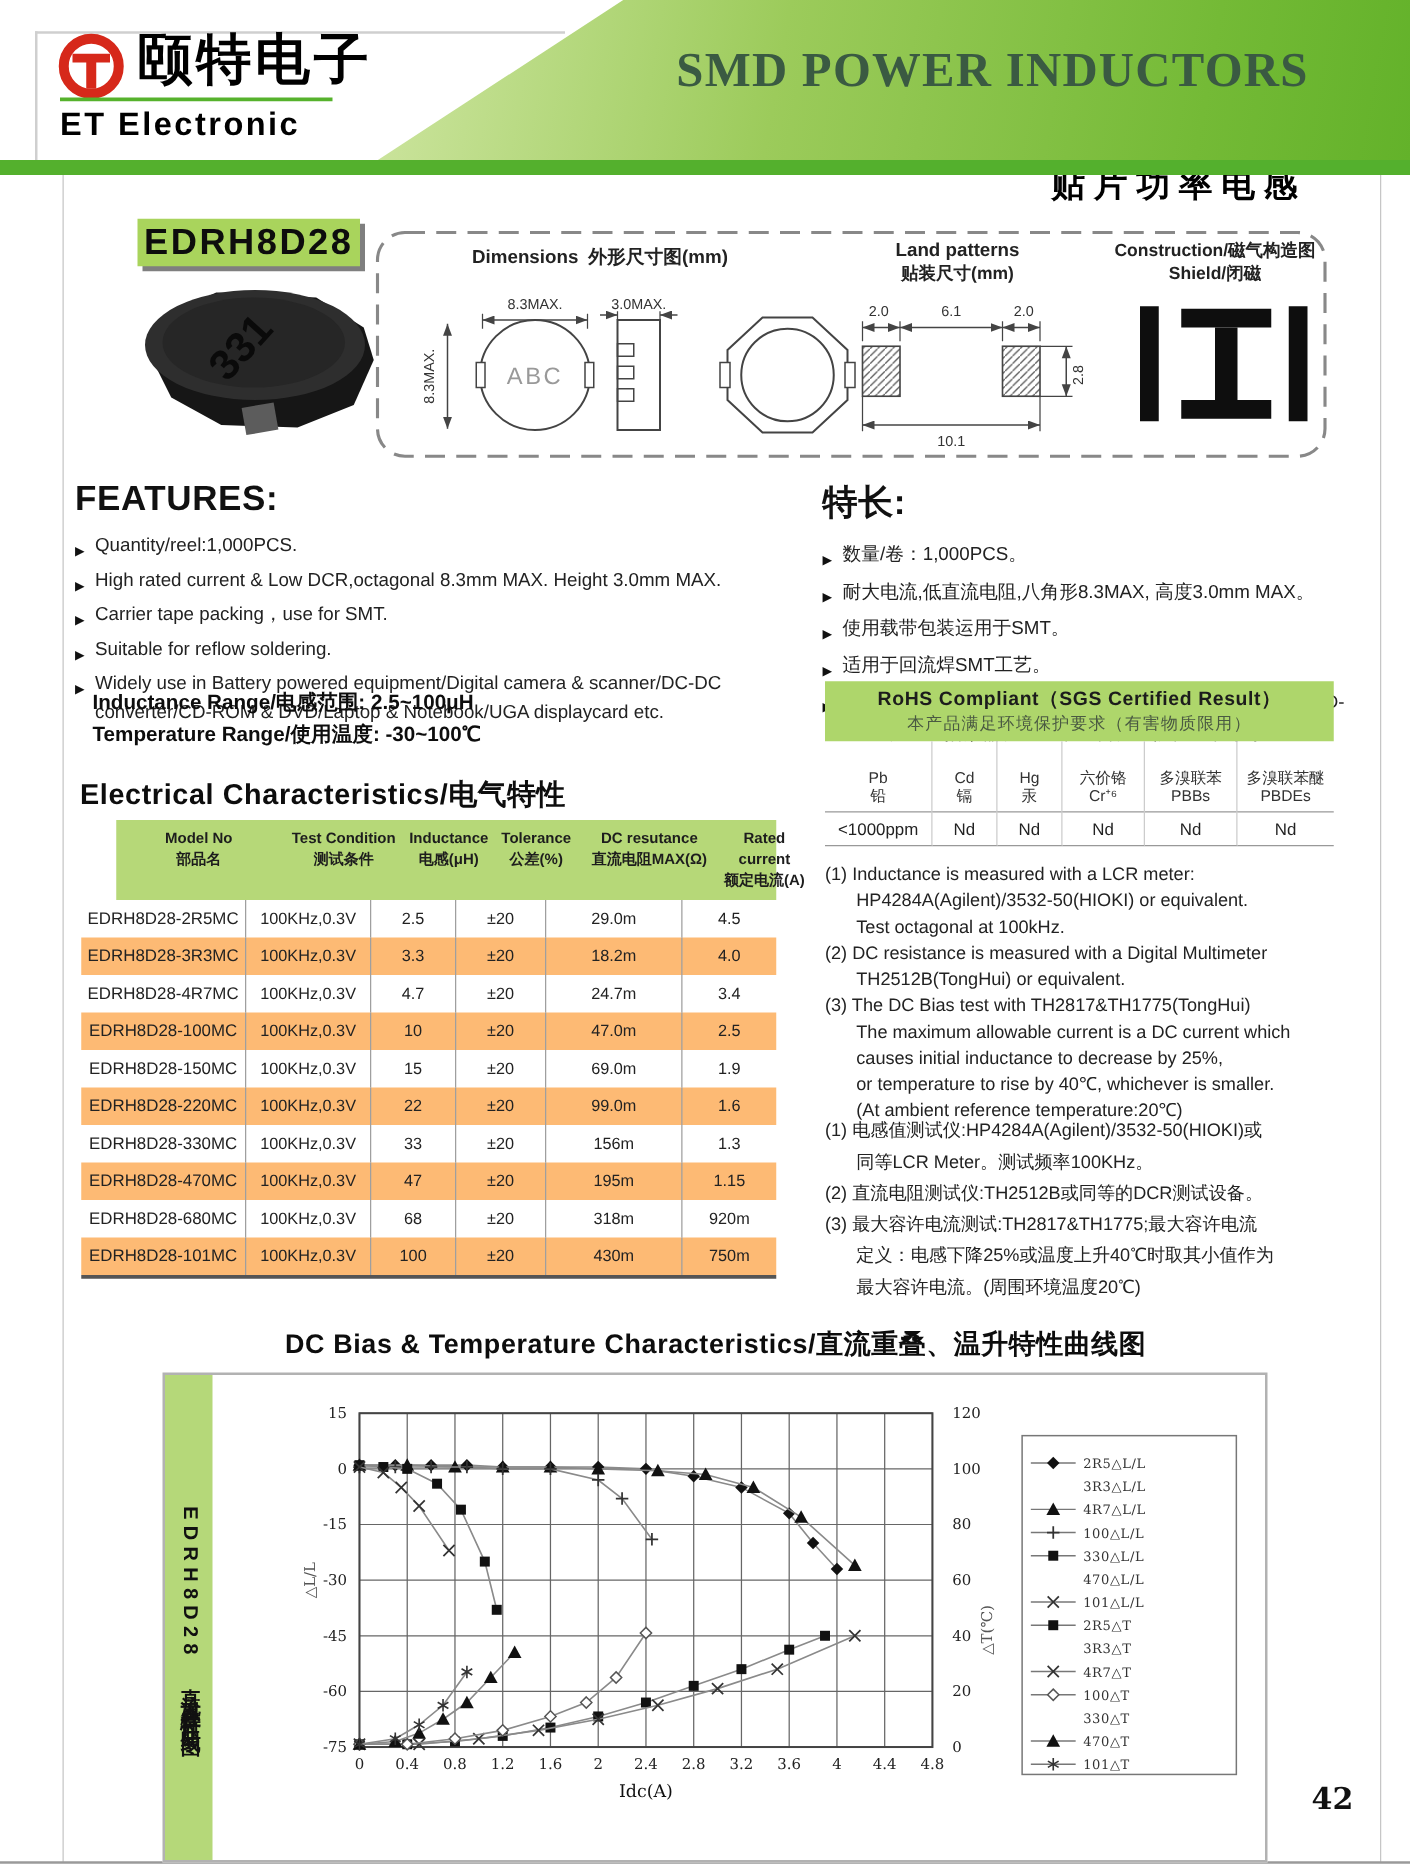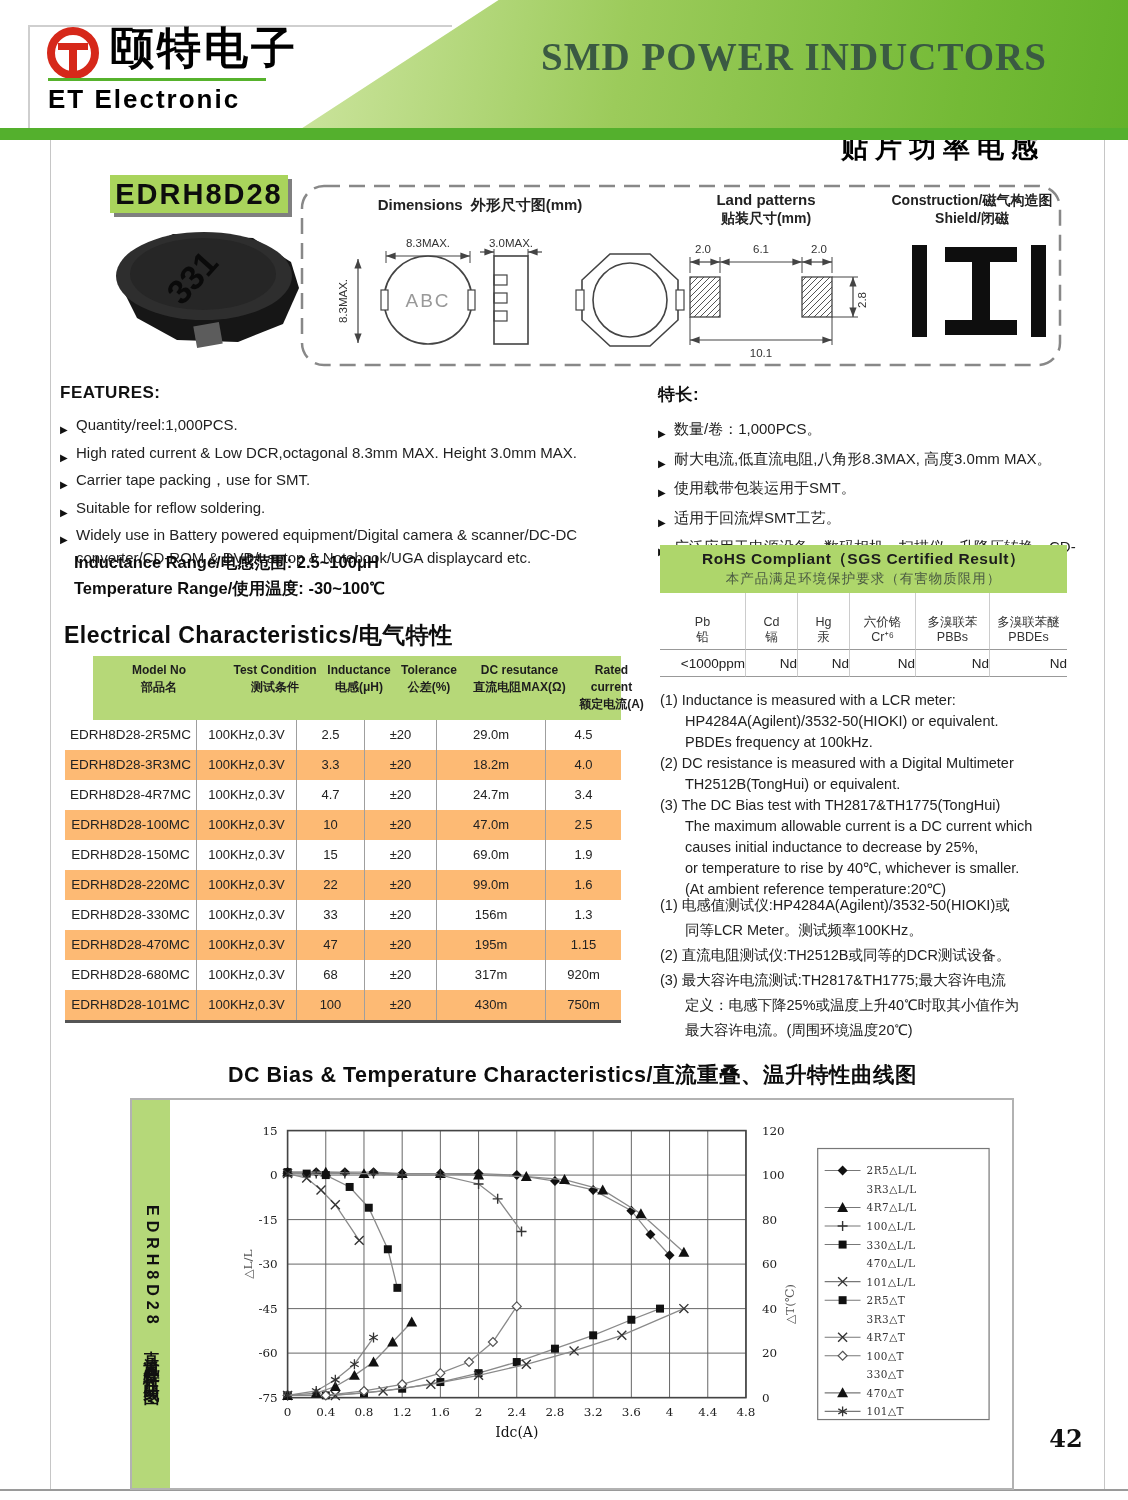--- a/index.html
+++ b/index.html
@@ -36,38 +36,38 @@
          background:#a9d45c; color:#0d0d0d; font-weight:bold; font-size:29px; text-align:center;
          line-height:38px; letter-spacing:2px; box-shadow:4px 4px 0 rgba(95,95,95,.8); }
   .product-photo { position:absolute; left:103px; top:220px; width:207px; height:132px; }
 
   
   .dims-panel { position:absolute; left:300px; top:183px; width:762px; height:185px; }
 
   
   .features   { position:absolute; left:60px;  top:383px; width:588px; }
   .features-cn{ position:absolute; left:658px; top:383px; width:452px; }
-  .features h2, .features-cn h2 { font-size:17px; color:#111; letter-spacing:.5px; margin-bottom:11px; }
+  .features h2, .features-cn h2 { font-size:28px; color:#111; letter-spacing:.5px; margin-bottom:11px; }
   .feat-item { display:flex; font-size:15px; line-height:22.5px; color:#222; }
   .features-cn .feat-item { line-height:24.5px; }
   .feat-item .b { width:16px; font-size:10px; padding-top:5px; color:#111; flex:none; }
   .feat-item .t { flex:1; }
 
   .ranges { position:absolute; left:74px; top:549px; font-size:16.5px; font-weight:bold;
          line-height:26px; color:#0d0d0d; }
 
   
   .rohs { position:absolute; left:660px; top:545px; width:407px; }
   .rohs-head { background:#aed66b; text-align:center; padding:4px 0 5px; }
   .rohs-head .l1 { font-size:15.5px; font-weight:bold; color:#1c1c1c; letter-spacing:.5px; }
   .rohs-head .l2 { font-size:13.5px; color:#4a5a42; letter-spacing:1px; }
   .rohs-grid { display:grid; grid-template-columns:86px 52px 52px 66px 74px 77px; }
   .rohs-th { text-align:center; font-size:12.5px; line-height:15px; color:#333; padding:22px 0 4px;
          border-bottom:1px solid #999; border-right:1px solid #ccc; }
-  .rohs-td { text-align:right; font-size:13.5px; color:#222; height:27px; line-height:27px;
+  .rohs-td { text-align:center; font-size:13.5px; color:#222; height:27px; line-height:27px;
          border-bottom:1.5px solid #999; border-right:1px solid #ccc; }
   .rohs-th:nth-child(6n), .rohs-td:nth-child(6n) { border-right:none; }
 
   
   .elec-heading { position:absolute; left:64px; top:620px; font-size:23px; color:#0d0d0d; letter-spacing:.5px; }
   .elec-table { position:absolute; left:65px; top:656px; width:556px; border-bottom:3px solid #555; }
   .th-row { display:grid; grid-template-columns:132px 100px 68px 72px 109px 75px; background:#b6d878; padding:6px 0 7px;margin-left:28px; }
   .th-cell { text-align:center; font-weight:bold; color:#1d1d1d; }
   .th-cell .en { display:block; font-size:12px; line-height:17px; }
   .th-cell .cn { display:block; font-size:12px; line-height:17px; }
@@ -402,38 +402,38 @@
         <div class="td">47</div>
         <div class="td">±20</div>
         <div class="td">195m</div>
         <div class="td">1.15</div>
       </div>
       <div class="tr">
         <div class="td model">EDRH8D28-680MC</div>
         <div class="td">100KHz,0.3V</div>
         <div class="td">68</div>
         <div class="td">±20</div>
-        <div class="td">317m</div>
+        <div class="td">318m</div>
         <div class="td">920m</div>
       </div>
       <div class="tr alt">
         <div class="td model">EDRH8D28-101MC</div>
         <div class="td">100KHz,0.3V</div>
         <div class="td">100</div>
         <div class="td">±20</div>
         <div class="td">430m</div>
         <div class="td">750m</div>
       </div>
     </div>
 
   <div class="notes notes-en" id="notes-en">
       <div class="note">
         <div class="note-line first">(1) Inductance is measured with a LCR meter:</div>
         <div class="note-line cont">HP4284A(Agilent)/3532-50(HIOKI) or equivalent.</div>
-        <div class="note-line cont">PBDEs frequency at 100kHz.</div>
+        <div class="note-line cont">Test octagonal at 100kHz.</div>
       </div>
       <div class="note">
         <div class="note-line first">(2) DC resistance is measured with a Digital Multimeter</div>
         <div class="note-line cont">TH2512B(TongHui) or equivalent.</div>
       </div>
       <div class="note">
         <div class="note-line first">(3) The DC Bias test with TH2817&amp;TH1775(TongHui)</div>
         <div class="note-line cont">The maximum allowable current is a DC current which</div>
         <div class="note-line cont">causes initial inductance to decrease by 25%,</div>
         <div class="note-line cont">or temperature to rise by 40℃, whichever is smaller.</div>

